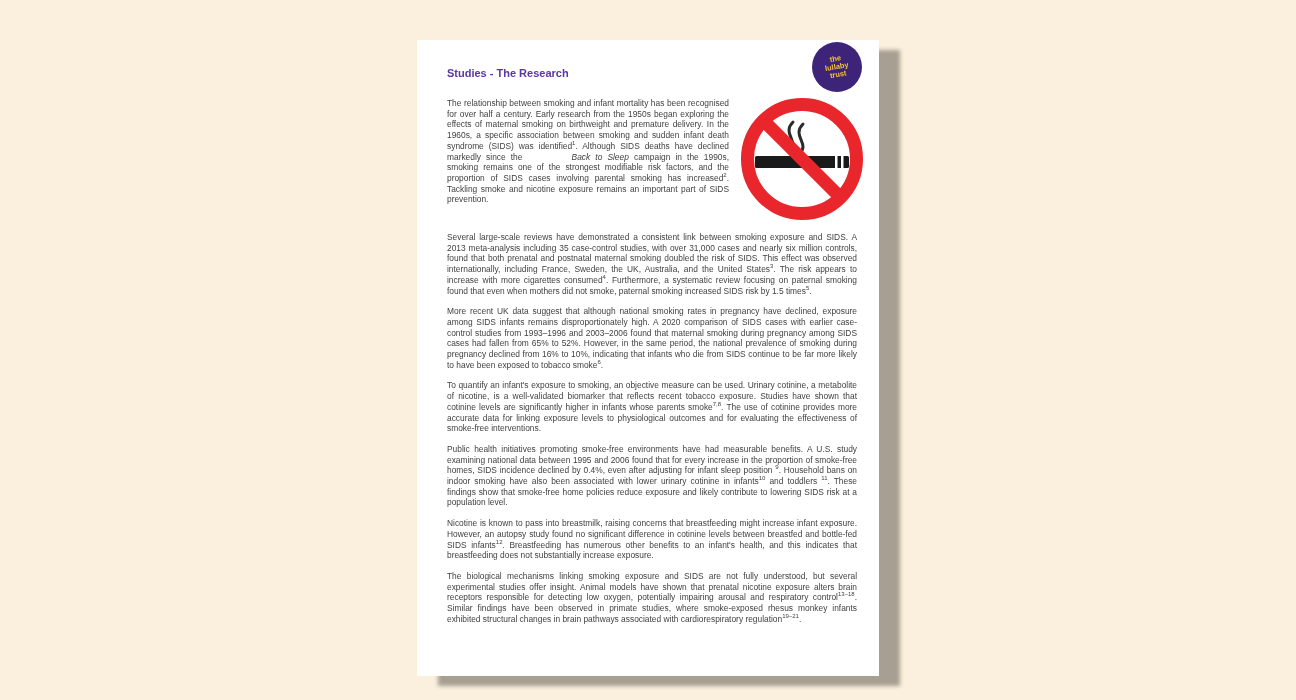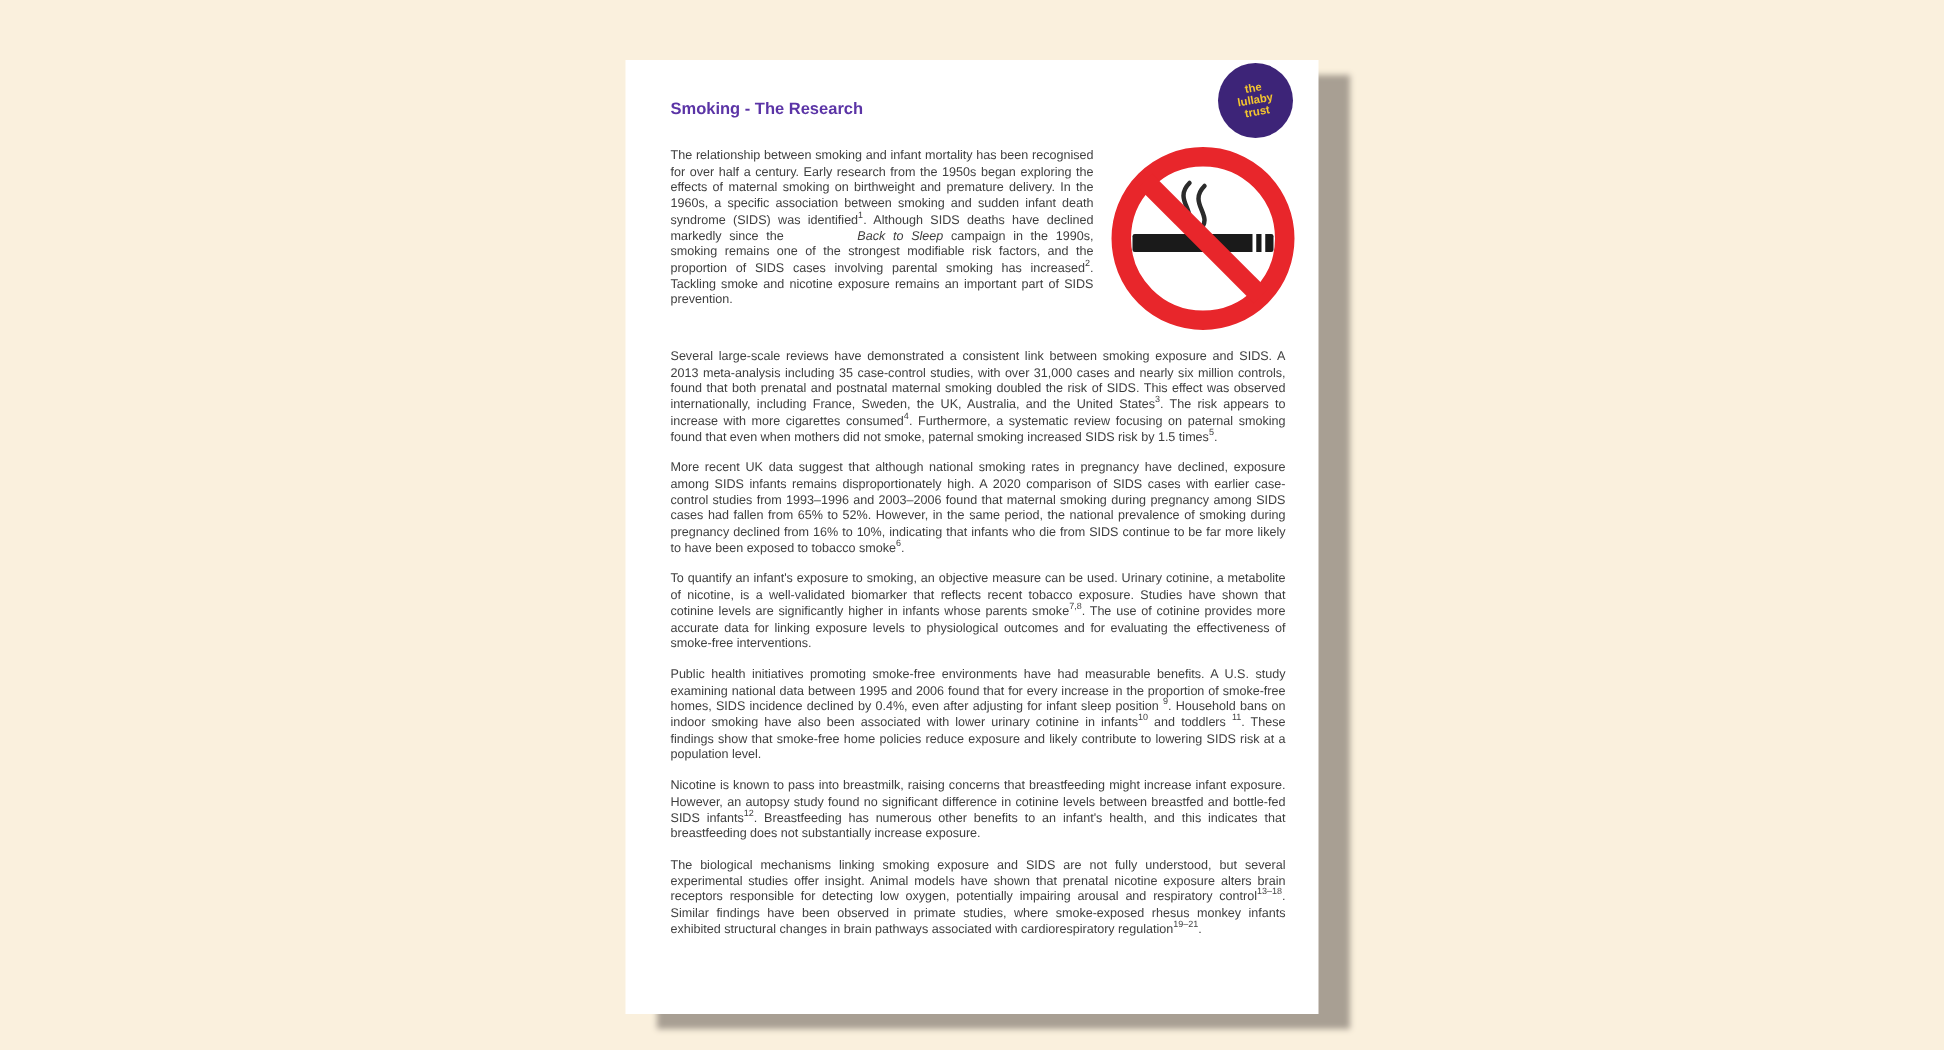--- a/index.html
+++ b/index.html
@@ -90,21 +90,21 @@
 <div class="page">
 
   <div class="logo">
     <div class="logo-text">
       <span>the</span>
       <span>lullaby</span>
       <span>trust</span>
     </div>
   </div>
 
-  <h1 class="title">Smoking - The Research</h1>
+  <h1 class="title">Studies - The Research</h1>
 
   <div class="lead-row">
     <p class="para lead-par" id="lead-par"><span>The relationship between smoking and infant mortality has been recognised for over half a century. Early research from the 1950s began exploring the effects of maternal smoking on birthweight and premature delivery. In the 1960s, a specific association between smoking and sudden infant death syndrome (SIDS) was identified</span><sup>1</sup><span>. Although SIDS deaths have declined markedly since the </span><i>Back to Sleep</i><span> campaign in the 1990s, smoking remains one of the strongest modifiable risk factors, and the proportion of SIDS cases involving parental smoking has increased</span><sup>2</sup><span>. Tackling smoke and nicotine exposure remains an important part of SIDS prevention.</span></p>
     <div class="sign">
       <svg viewBox="0 0 126 126" xmlns="http://www.w3.org/2000/svg">
         <path class="smoke" d="M50 56 C62 46 42 38 54 26" stroke-width="3" stroke-linecap="round"></path>
         <path class="smoke" d="M60 58 C72 48 52 40 64 28" stroke-width="3" stroke-linecap="round"></path>
         <rect class="cig" x="16" y="60" width="94" height="12" rx="1.5"></rect>
         <rect class="cig-slit" x="96" y="60" width="2.5" height="12"></rect>
         <rect class="cig-slit" x="102" y="60" width="2.5" height="12"></rect>

